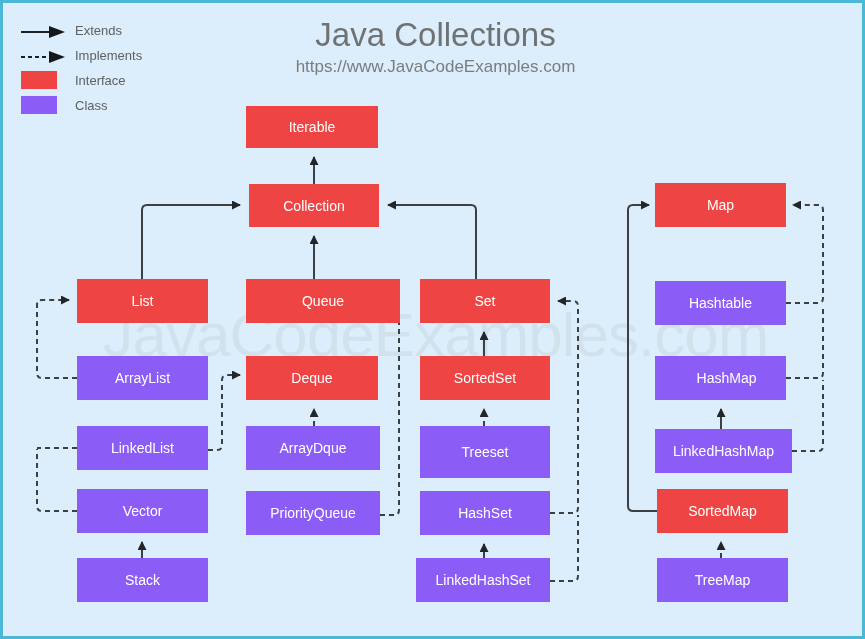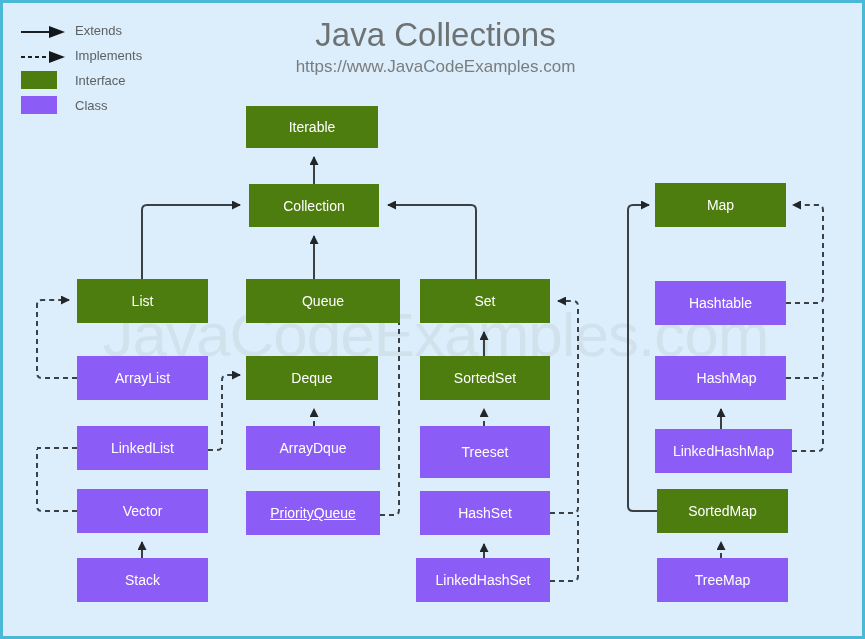--- a/index.html
+++ b/index.html
@@ -47,21 +47,21 @@
   .legend-arrow{position:absolute;left:2px;top:4px;}
   
   .node{
     position:absolute;
     display:flex;align-items:center;justify-content:center;
     color:#ffffff;font-size:14px;
     z-index:3;
     box-sizing:border-box;
     text-align:center;
   }
-  .iface{background:#4d7c0f;}
+  .iface{background:#ef4444;}
   .cls{background:#8b5cf6;}
   
   #edges{position:absolute;left:0;top:0;width:865px;height:639px;z-index:2;}
 </style>
 </head>
 <body>
 
 <div id="canvas">
 
   <div id="watermark">JavaCodeExamples.com</div>
@@ -154,21 +154,21 @@
       <div class="node iface" style="left: 74px; top: 276px; width: 131px; height: 44px;">List</div>
       <div class="node iface" style="left: 243px; top: 276px; width: 154px; height: 44px;">Queue</div>
       <div class="node iface" style="left: 417px; top: 276px; width: 130px; height: 44px;">Set</div>
       <div class="node iface" style="left: 652px; top: 180px; width: 131px; height: 44px;">Map</div>
       <div class="node cls" style="left: 74px; top: 353px; width: 131px; height: 44px;">ArrayList</div>
       <div class="node cls" style="left: 74px; top: 423px; width: 131px; height: 44px;">LinkedList</div>
       <div class="node cls" style="left: 74px; top: 486px; width: 131px; height: 44px;">Vector</div>
       <div class="node cls" style="left: 74px; top: 555px; width: 131px; height: 44px;">Stack</div>
       <div class="node iface" style="left: 243px; top: 353px; width: 132px; height: 44px;">Deque</div>
       <div class="node cls" style="left: 243px; top: 423px; width: 134px; height: 44px;">ArrayDque</div>
-      <div class="node cls" style="left: 243px; top: 488px; width: 134px; height: 44px; text-decoration: underline;">PriorityQueue</div>
+      <div class="node cls" style="left: 243px; top: 488px; width: 134px; height: 44px;">PriorityQueue</div>
       <div class="node iface" style="left: 417px; top: 353px; width: 130px; height: 44px;">SortedSet</div>
       <div class="node cls" style="left: 417px; top: 423px; width: 130px; height: 52px;">Treeset</div>
       <div class="node cls" style="left: 417px; top: 488px; width: 130px; height: 44px;">HashSet</div>
       <div class="node cls" style="left: 413px; top: 555px; width: 134px; height: 44px;">LinkedHashSet</div>
       <div class="node cls" style="left: 652px; top: 278px; width: 131px; height: 44px;">Hashtable</div>
       <div class="node cls" style="left: 652px; top: 353px; width: 131px; height: 44px; padding-left: 12px;">HashMap</div>
       <div class="node cls" style="left: 652px; top: 426px; width: 137px; height: 44px;">LinkedHashMap</div>
       <div class="node iface" style="left: 654px; top: 486px; width: 131px; height: 44px;">SortedMap</div>
       <div class="node cls" style="left: 654px; top: 555px; width: 131px; height: 44px;">TreeMap</div>
     </div>

